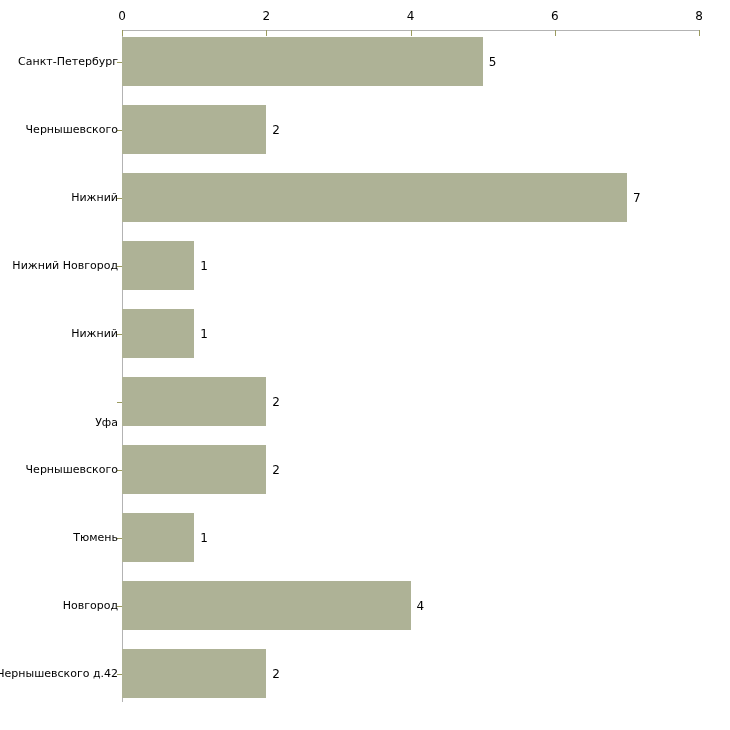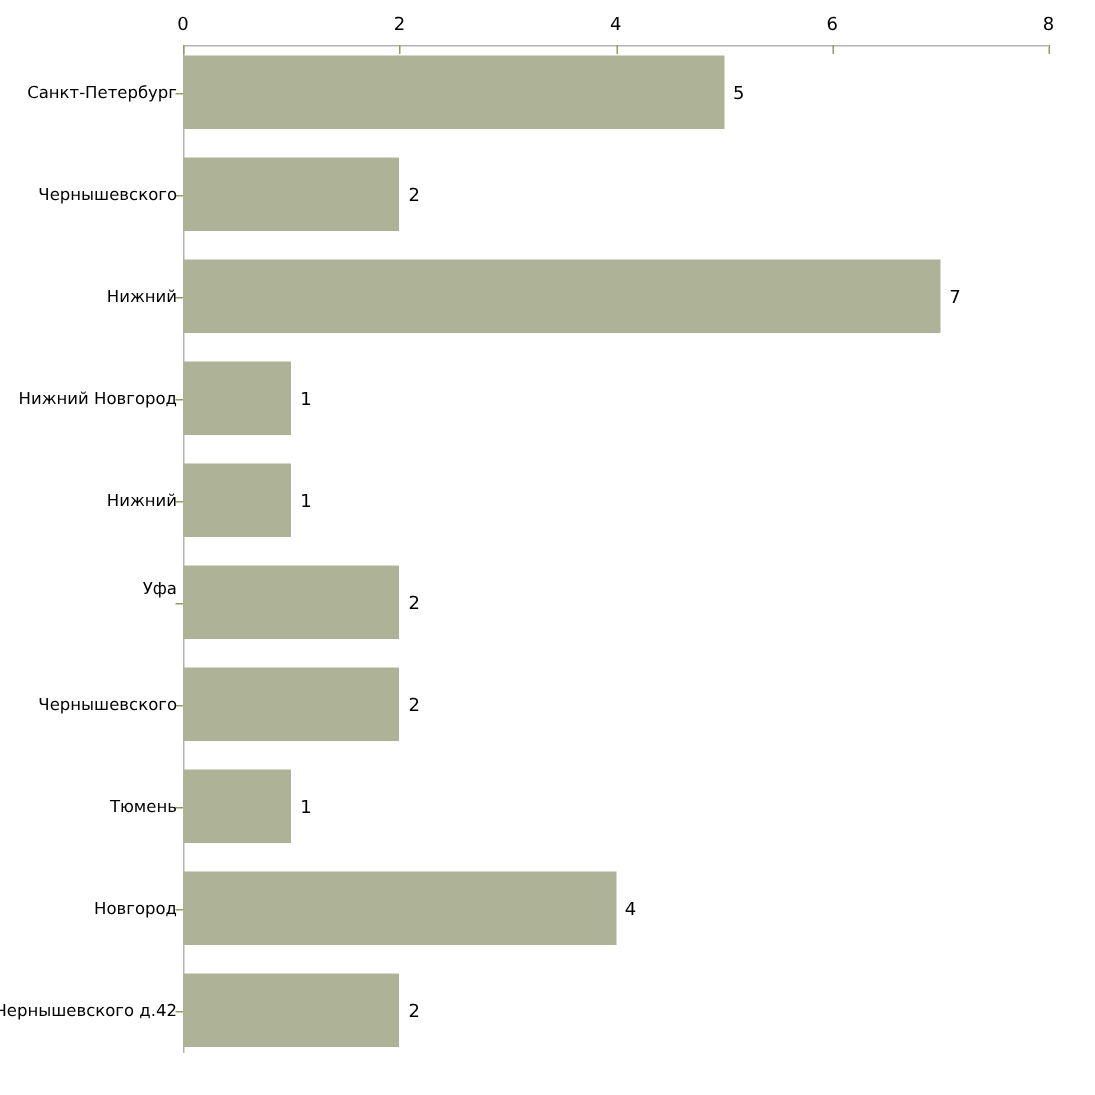--- a/index.html
+++ b/index.html
@@ -141,21 +141,21 @@
         <div class="bar-value" style="left: 200.125px; top: 259.5px;">1</div>
       </div>
       <div class="bar-row" style="top: 0px;">
         <div class="y-tick" style="top: 334px;"></div>
         <div class="cat-label" style="top: 327.5px;">Нижний</div>
         <div class="bar" title="Рязань: 1" style="top: 309px; height: 49px; width: 72.125px; background: rgb(174, 178, 150);"></div>
         <div class="bar-value" style="left: 200.125px; top: 327.5px;">1</div>
       </div>
       <div class="bar-row" style="top: 0px;">
         <div class="y-tick" style="top: 402px;"></div>
-        <div class="cat-label" style="top: 387px;">Уфа</div>
+        <div class="cat-label" style="top: 417px;">Уфа</div>
         <div class="bar" title="Уфа: 2" style="top: 377px; height: 49px; width: 144.25px; background: rgb(174, 178, 150);"></div>
         <div class="bar-value" style="left: 272.25px; top: 395.5px;">2</div>
       </div>
       <div class="bar-row" style="top: 0px;">
         <div class="y-tick" style="top: 470px;"></div>
         <div class="cat-label" style="top: 463.5px;">Чернышевского</div>
         <div class="bar" title="Электросталь: 2" style="top: 445px; height: 49px; width: 144.25px; background: rgb(174, 178, 150);"></div>
         <div class="bar-value" style="left: 272.25px; top: 463.5px;">2</div>
       </div>
       <div class="bar-row" style="top: 0px;">

